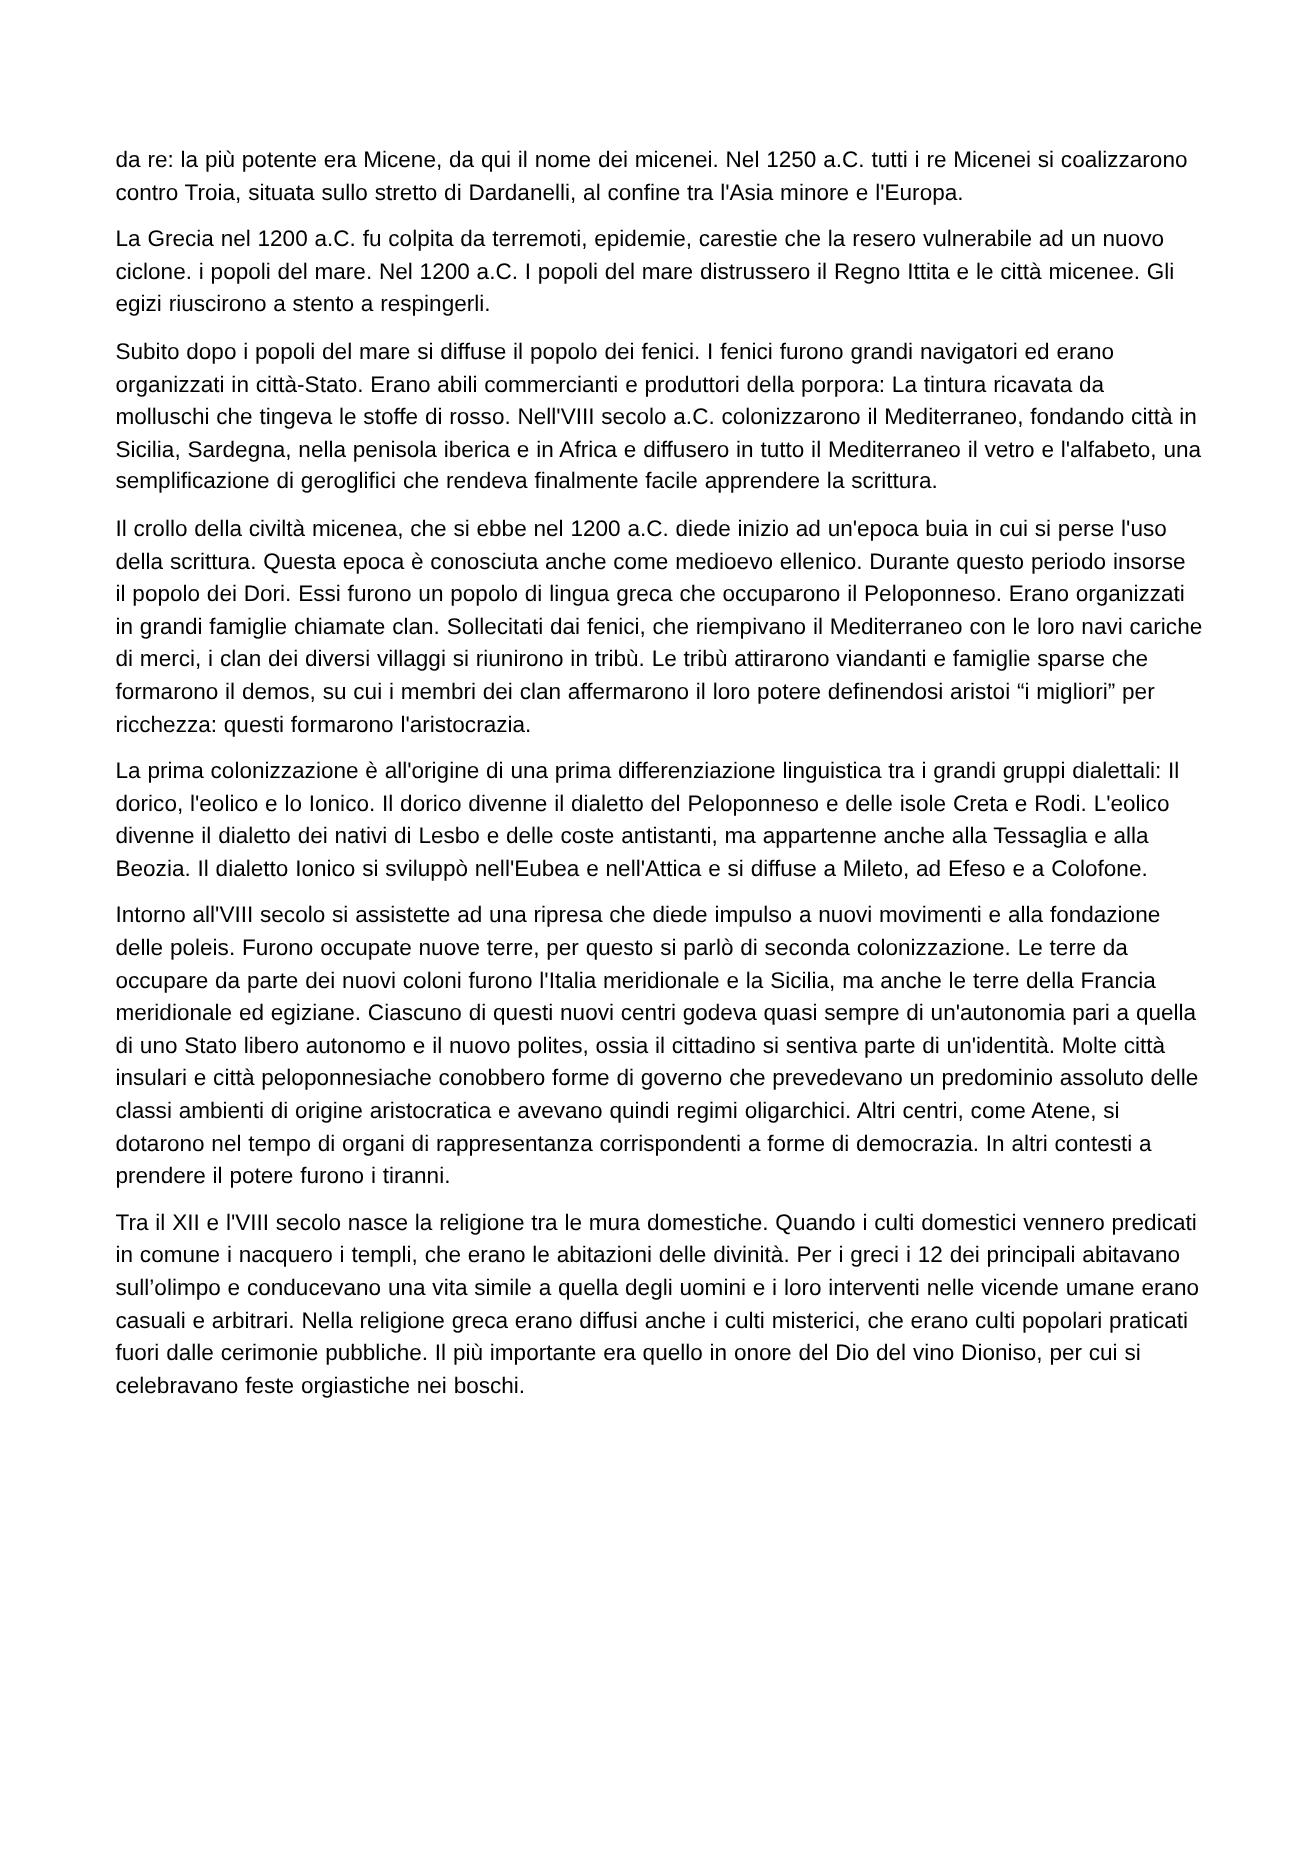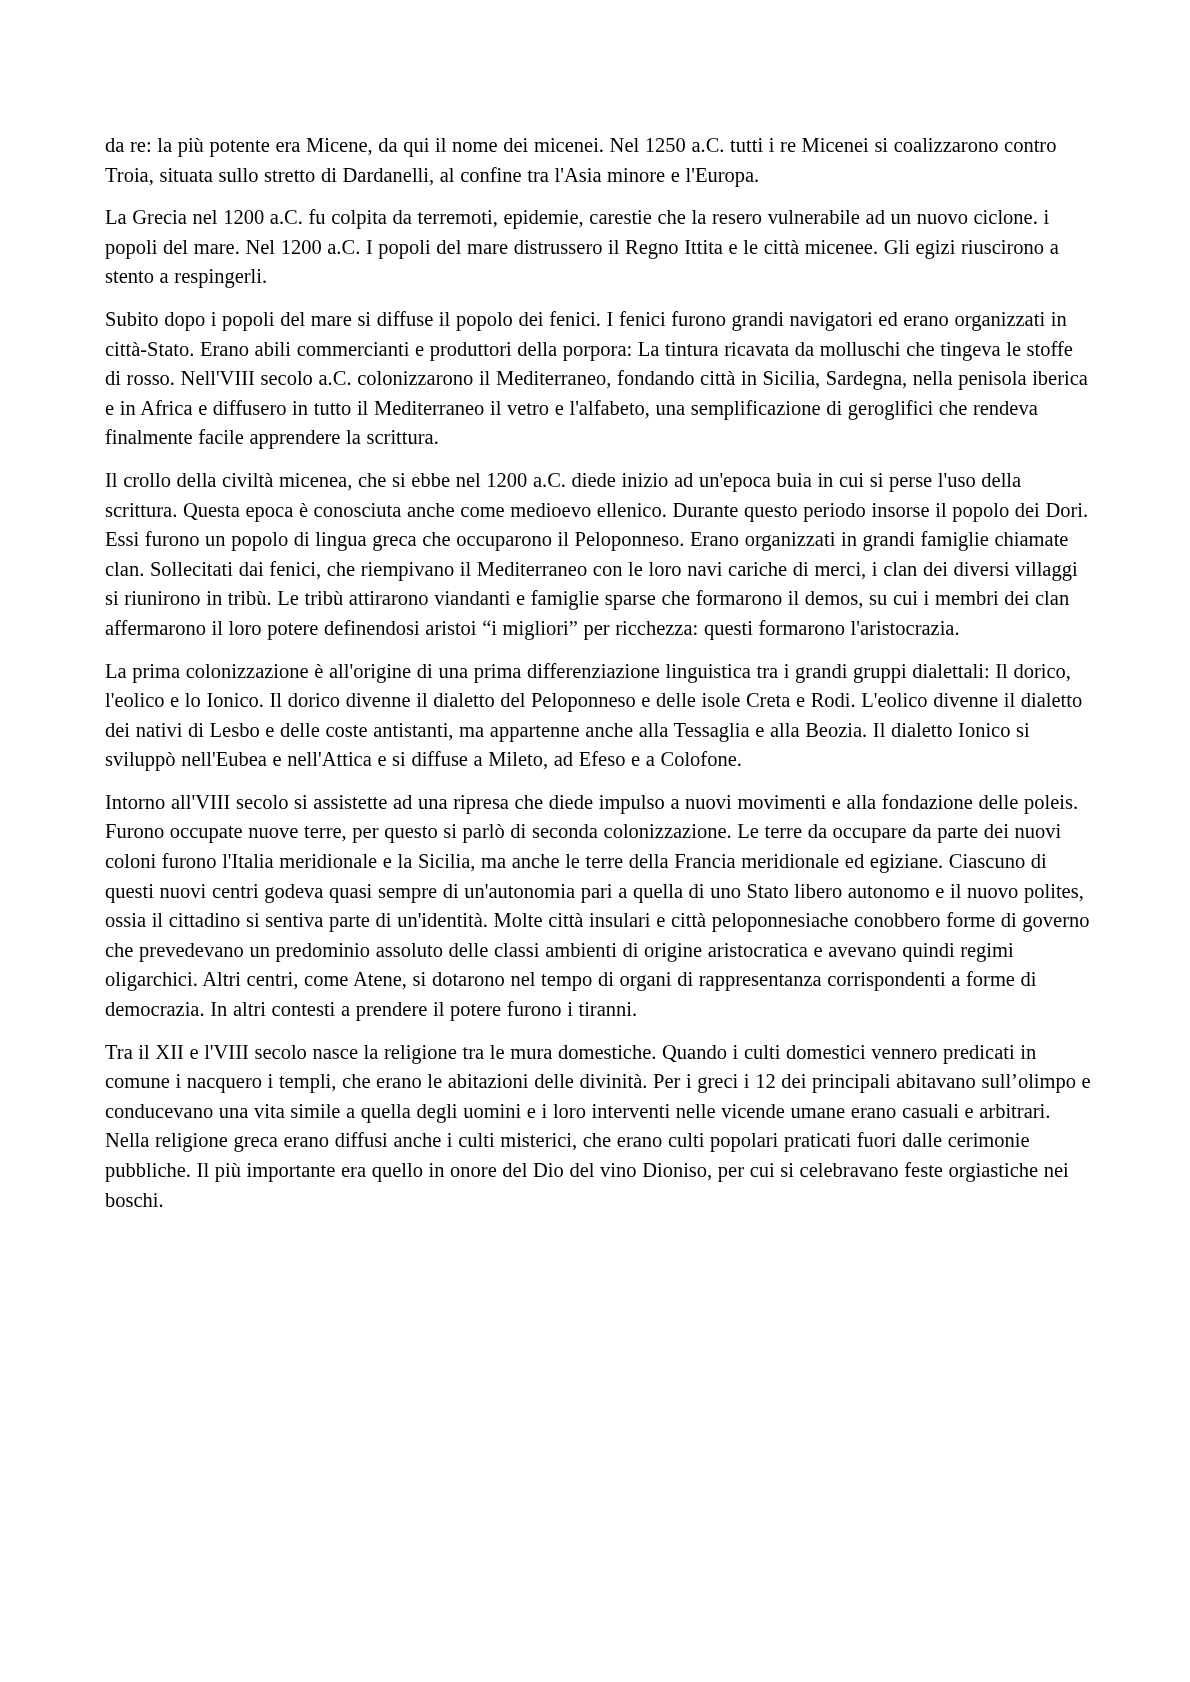--- a/index.html
+++ b/index.html
@@ -6,21 +6,21 @@
     margin: 0;
     padding: 0;
     background: #ffffff;
   }
   .page {
     position: relative;
     width: 1190px;
     height: 1682px;
     background: #ffffff;
     overflow: hidden;
-    font-family: Liberation Serif, serif;
+    font-family: Liberation Sans, sans-serif;
   }
   .text-block {
     position: absolute;
     left: 105px;
     top: 131px;
     width: 988px;
     color: #000000;
   }
   .para {
     margin: 0 0 13px 0;

